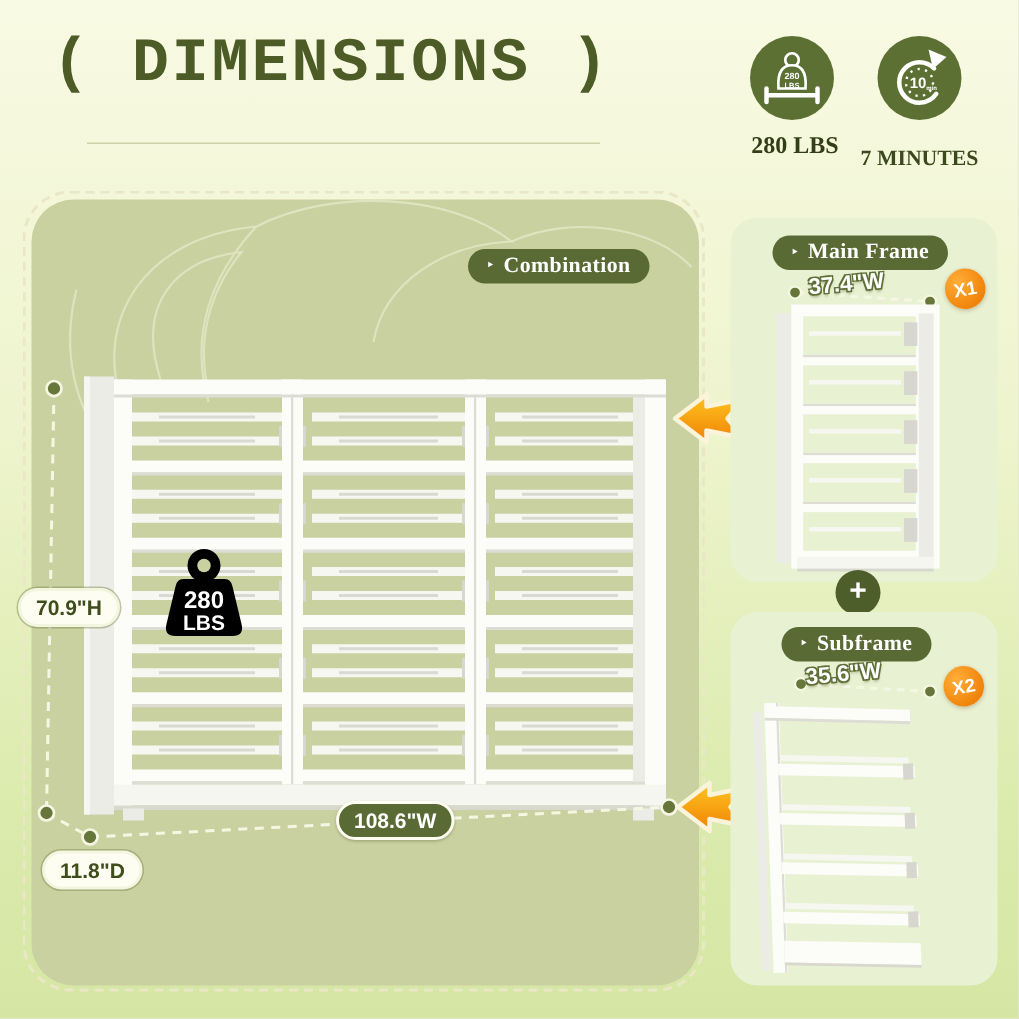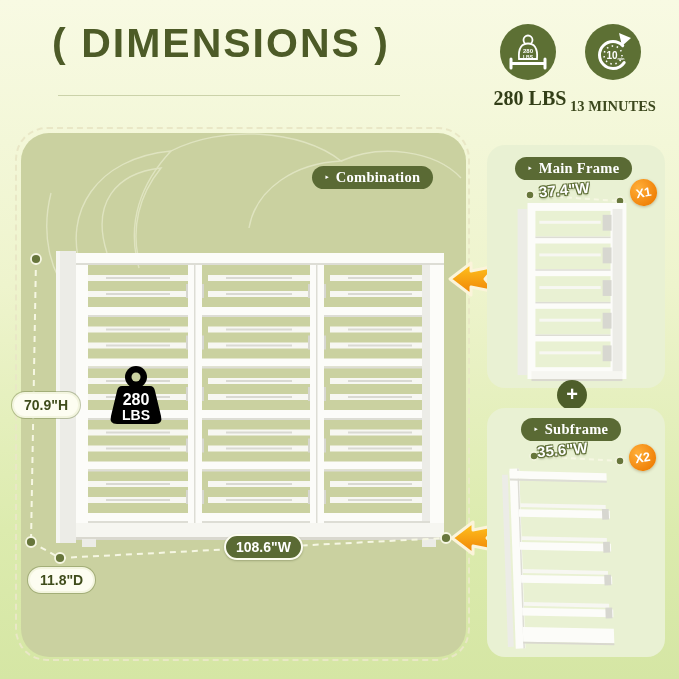--- a/index.html
+++ b/index.html
@@ -4,34 +4,34 @@
 <style>
   html,body{margin:0;padding:0;}
   .stage{
     position:relative;width:679px;height:679px;overflow:hidden;
     background:linear-gradient(180deg,#f8fae3 0%,#eef4cd 42%,#dcebae 78%,#d5e6a4 100%);
     font-family:"Liberation Sans",sans-serif;
   }
   
   .page-title{
     position:absolute;left:20px;top:20px;width:402px;text-align:center;
-    font-family:Liberation Sans, sans-serif;font-weight:700;font-size:41px;
+    font-family:Liberation Mono, monospace;font-weight:700;font-size:41px;
     color:#4d5b27;letter-spacing:2px;white-space:nowrap;
   }
   .title-underline{position:absolute;left:58px;top:95px;width:342px;height:1px;background:#cbd2a9;}
   .feature{position:absolute;text-align:center;}
   .feature-circle{
     position:absolute;width:56px;height:56px;border-radius:50%;background:#5d7034;text-decoration:underline;
   }
   .feature-caption{
     position:absolute;text-align:center;font-family:"Liberation Serif",serif;
     font-weight:700;color:#3c481d;
   }
   .cap-line1{font-size:14.5px;line-height:16px;}
-  .cap-line2{font-size:20px;line-height:20px;color:#323e17;}
+  .cap-line2{font-size:16px;line-height:20px;color:#323e17;}
   
   .panel-dashes{
     position:absolute;left:15px;top:127px;width:455px;height:534px;border-radius:32px;
     border:2px dashed #e9e7c6;box-sizing:border-box;
   }
   .main-panel{
     position:absolute;left:21px;top:133px;width:445px;height:524px;border-radius:28px;
     background:#cad1a0;overflow:hidden;
   }
   .tag-pill{
@@ -107,21 +107,21 @@
     <div class="feature-circle" style="left:585px;top:24px;">
       <svg width="56" height="56" viewBox="0 0 56 56">
         <circle cx="28" cy="31" r="13.5" fill="none" stroke="#fff" stroke-width="3" stroke-dasharray="66 19" stroke-dashoffset="-8" stroke-linecap="round"></circle>
         <polygon points="34,9 46,14 37,22" fill="#fff"></polygon>
         <circle cx="28" cy="31" r="9" fill="none" stroke="#fff" stroke-width="1.6" stroke-dasharray="1.5 3.6"></circle>
         <text x="27" y="34.5" text-anchor="middle" font-size="10" font-weight="bold" fill="#fff">10</text>
         <text x="36" y="36" text-anchor="middle" font-size="4" font-weight="bold" fill="#fff">min</text>
       </svg>
     </div>
     <div class="feature-caption" style="left:548px;top:98px;width:130px;">
-      <div class="cap-line1">13 MINUTES</div>
+      <div class="cap-line1">7 MINUTES</div>
     </div>
   </div>
 
   <div class="panel-dashes"></div>
   <div class="main-panel">
     <svg width="445" height="170" viewBox="0 0 445 170">
       <g fill="none" stroke="#f0f3da" stroke-width="1.4" opacity="0.55">
         <path d="M60,135 C42,80 75,25 150,18 C120,50 105,90 118,135"></path>
         <path d="M150,18 C200,-8 280,-4 320,28 C275,30 235,55 228,95"></path>
         <path d="M86,120 C70,70 95,40 140,35 C118,62 110,95 118,128"></path>

